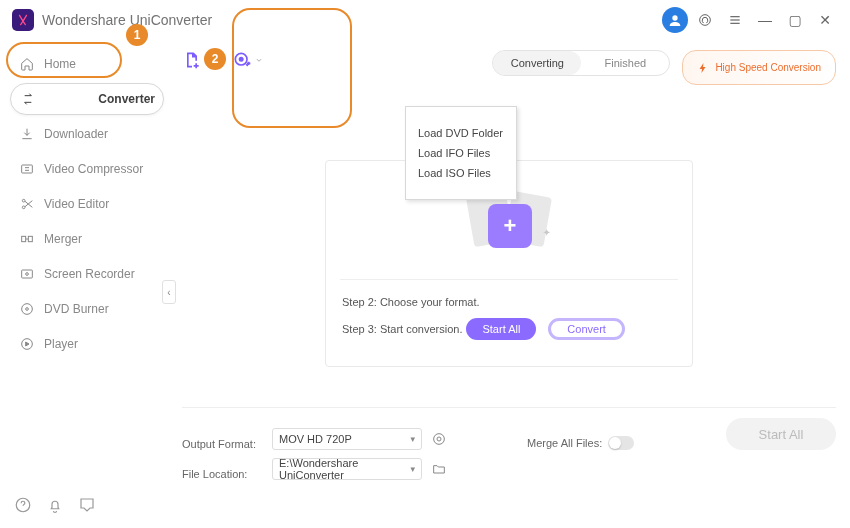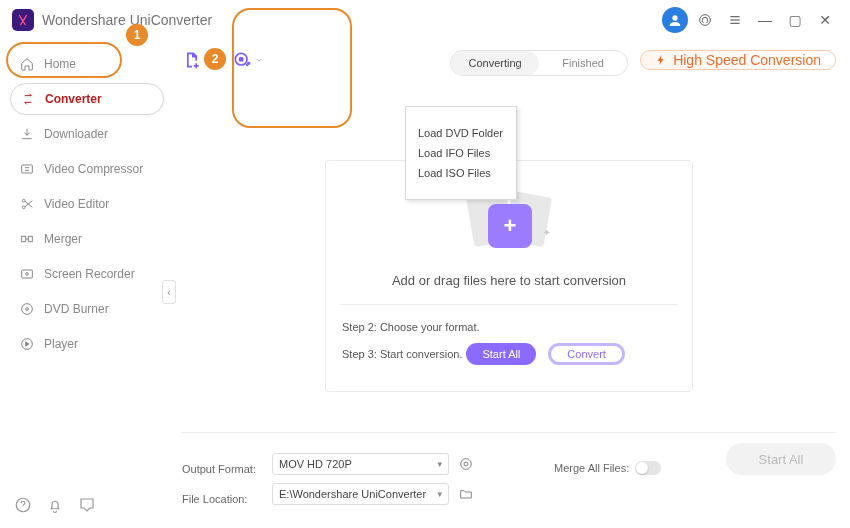--- a/index.html
+++ b/index.html
@@ -13,21 +13,21 @@
 .titlebar-spacer { flex:1; }
 .tb-icon { width:26px; height:26px; display:flex; align-items:center; justify-content:center; color:#666; margin-left:4px; cursor:pointer; }
 .tb-icon.user { background:#2a7de1; border-radius:50%; color:#fff; }
 .tb-icon svg { width:16px; height:16px; }
 .win-ctrl { width:26px; height:26px; display:flex; align-items:center; justify-content:center; color:#666; margin-left:4px; cursor:pointer; font-size:14px; }
 
 
 .content { display:flex; height:488px; }
 .sidebar { width:168px; padding:8px 4px 0 10px; position:relative; }
 .sb-item { height:32px; display:flex; align-items:center; padding:0 8px; color:#888; font-size:12px; cursor:pointer; border-radius:6px; margin-bottom:3px; }
-.sb-item.active { background:#fff; border:1px solid #d8d8d8; border-radius:18px; color:#b91c1c; font-weight:700; box-shadow:0 1px 3px rgba(0,0,0,0.05); }
+.sb-item.active { background:#fff; border:1px solid #d8d8d8; border-radius:18px; color:#404040; font-weight:700; box-shadow:0 1px 3px rgba(0,0,0,0.05);justify-content:space-between; }
 .sb-item .icon { width:18px; height:18px; margin-right:8px; display:flex; align-items:center; justify-content:center; }
 .sb-item .icon svg { width:16px; height:16px; stroke:currentColor; fill:none; stroke-width:1.5; }
 .footer-icons { position:absolute; bottom:14px; left:14px; display:flex; gap:14px; }
 .footer-icons .fi { width:18px; height:18px; color:#999; cursor:pointer; }
 .footer-icons .fi svg { width:18px; height:18px; }
 
 .collapse-handle { position:absolute; left:162px; top:280px; width:14px; height:24px; background:#fff; border:1px solid #e0e0e0; border-radius:3px; display:flex; align-items:center; justify-content:center; font-size:10px; color:#888; cursor:pointer; }
 
 
 .ann { position:absolute; width:22px; height:22px; background:#e88a2a; border-radius:50%; color:#fff; font-size:12px; font-weight:700; display:flex; align-items:center; justify-content:center; z-index:30; }
@@ -35,21 +35,21 @@
 
 
 .main { flex:1; padding:10px 14px 0 14px; position:relative; }
 .toolbar { display:flex; align-items:flex-start; height:40px; }
 .tool-btn { display:flex; align-items:center; margin-right:18px; cursor:pointer; color:#7c5cff; }
 .tool-btn svg { width:20px; height:20px; }
 .tool-btn .chev { width:10px; color:#888; margin-left:2px; }
 .seg { margin-left:auto; display:flex; background:#fff; border:1px solid #e3e3e3; border-radius:16px; height:26px; overflow:hidden; }
 .seg .seg-btn { width:88px; font-size:11px; color:#888; display:flex; align-items:center; justify-content:center; cursor:pointer; }
 .seg .seg-btn.active { background:#f3f3f3; color:#444; border-radius:16px; }
-.hsc { margin-left:12px; height:20px; padding:0 14px; border:1px solid #f7c9a8; border-radius:14px; background:linear-gradient(90deg,#fff6f0,#fff); display:flex; align-items:center; gap:6px; color:#ec6e2e; font-size:14px; font-weight:500; cursor:pointer; }
+.hsc { margin-left:12px; height:35px; padding:0 14px; border:1px solid #f7c9a8; border-radius:14px; background:linear-gradient(90deg,#fff6f0,#fff); display:flex; align-items:center; gap:6px; color:#ec6e2e; font-size:10px; font-weight:500; cursor:pointer; }
 .hsc svg { width:12px; height:12px; }
 
 
 .dropdown { position:absolute; left:237px; top:66px; width:112px; background:#fff; border:1px solid #d8d8d8; box-shadow:2px 2px 4px rgba(0,0,0,0.12); z-index:20; padding:16px 0; }
 .dropdown .dd-item { font-size:11px; color:#444; padding:4px 12px; cursor:pointer; }
 
 
 .card { margin:70px auto 0 auto; width:368px; border:1px solid #e9e9e9; border-radius:4px; padding:22px 16px 16px 16px; }
 .dz-ill { height:80px; display:flex; align-items:center; justify-content:center; position:relative; }
 .ill-stack { position:relative; width:90px; height:70px; }
@@ -64,21 +64,21 @@
 .step .mini-ic { width:18px; height:18px; display:flex; align-items:center; justify-content:center; }
 .step .mini-ic svg { width:18px; height:18px; }
 .pill { height:22px; padding:0 16px; border-radius:12px; font-size:11px; display:inline-flex; align-items:center; cursor:pointer; margin-right:8px; }
 .pill.primary { background:#8b6bff; color:#fff; }
 .pill.outline { background:#fff; border:3px solid #c4b5fd; color:#8b6bff; }
 
 
 .bottom { border-top:1px solid #eee; margin-top:40px; padding:10px 0 0 0; }
 .b-row { display:flex; align-items:flex-end; font-size:11px; color:#666; margin-bottom:8px; }
 .b-label { width:90px; }
-.b-select { width:177px; height:22px; border:1px solid #ddd; border-radius:3px; background:#fff; padding:0 6px; display:flex; align-items:center; justify-content:space-between; cursor:pointer; color:#444; font-size:11px; }
+.b-select { width:150px; height:22px; border:1px solid #ddd; border-radius:3px; background:#fff; padding:0 6px; display:flex; align-items:center; justify-content:space-between; cursor:pointer; color:#444; font-size:11px; }
 .b-select .chev { font-size:9px; color:#888; }
 .b-icon { width:22px; height:22px; margin-left:6px; color:#888; display:flex; align-items:center; justify-content:center; cursor:pointer; }
 .b-icon svg { width:16px; height:16px; }
 .merge-toggle { margin-left:30px; display:flex; align-items:center; gap:6px;padding-left:47px; }
 .toggle { width:26px; height:14px; background:#e5e5e5; border-radius:8px; position:relative; cursor:pointer; }
 .toggle::after { content:''; position:absolute; width:12px; height:12px; background:#fff; border-radius:50%; top:1px; left:1px; box-shadow:0 1px 2px rgba(0,0,0,0.2); }
 .start-all { margin-left:auto; width:110px; height:32px; border-radius:18px; background:#f2f2f2; color:#bbb; font-size:13px; display:flex; align-items:center; justify-content:center; cursor:pointer; }
 </style>
 </head>
 <body>
@@ -270,21 +270,20 @@
     <div class="card">
       <div class="dz-ill">
         <div class="ill-stack">
           <div class="ill-page ill-p1"></div>
           <div class="ill-page ill-p2"></div>
           <div class="ill-front">+</div>
         </div>
         <span class="sparkle" style="left:125px; top:6px;">✦</span>
         <span class="sparkle" style="right:125px; top:44px;">✦</span>
       </div>
-      <div class="dz-text">Add or drag files here to start conversion</div>
       <div class="divider"></div>
 
       <div class="step">Step 2: Choose your format.</div>
       <div class="step">
         <span>Step 3: Start conversion.</span>
         <span class="pill primary">Start All</span>
         <span class="pill outline">Convert</span>
       </div>
     </div>
 

